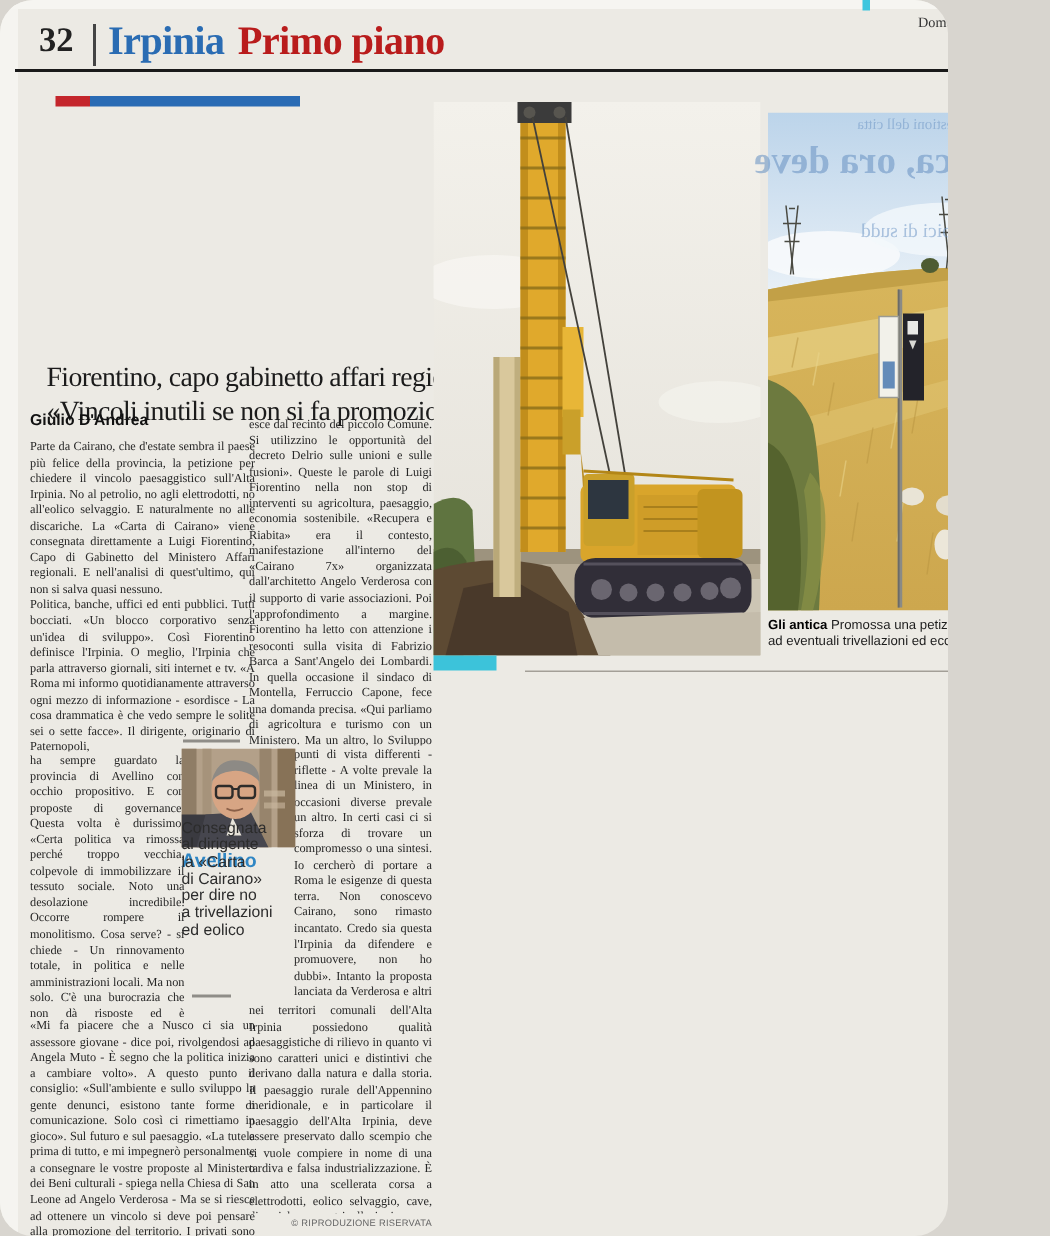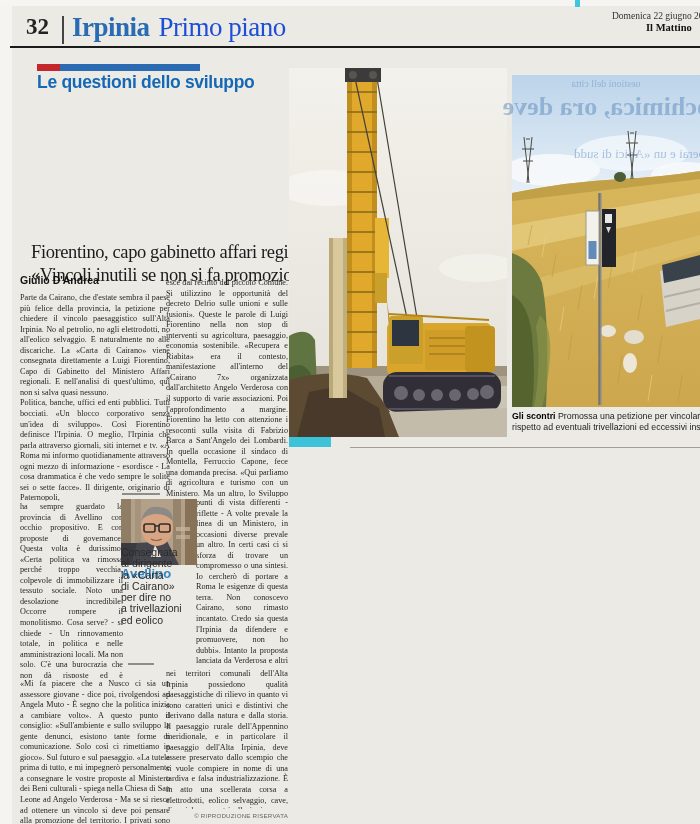--- a/index.html
+++ b/index.html
@@ -1,28 +1,28 @@
 <!DOCTYPE html>
 <html><head>
 <meta charset="utf-8">
 <style>
   html,body{margin:0;padding:0;background:#d8d5cf;}
-  #page{position:relative;width:700px;height:824px;background:#ecead4;background:#eceae4;overflow:hidden;
-        font-family:"Liberation Serif",serif;color:#1d1d1d;}
+  #page{position:relative;width:632px;height:824px;background:#ecead4;background:#eceae4;overflow:hidden;
+        font-family:"Liberation Serif",serif;color:#1d1d1d;border-radius:22px;}
   .abs{position:absolute;}
   
   .edge-left{left:0;top:0;width:12px;height:824px;background:#f5f4f0;}
   .edge-top{left:0;top:0;width:700px;height:6px;background:#f6f5f1;}
 
   
   .pagenum{left:26px;top:14px;font-size:23px;font-weight:bold;color:#222;}
   .hdr-divider{left:62px;top:16px;width:2px;height:28px;background:#444;}
   .section-row{left:72px;top:12px;white-space:nowrap;font-size:27px;letter-spacing:-0.5px;}
   .section-name{font-weight:bold;color:#2a6cb3;}
-  .section-sub{font-weight:normal;color:#1d4ed8;margin-left:9px;}
+  .section-sub{font-weight:bold;color:#b91c1c;margin-left:9px;}
   .date-block{left:612px;top:11px;width:200px;font-size:9.5px;line-height:11px;color:#333;}
   .masthead{font-weight:bold;margin-left:34px;font-size:10.5px;color:#111;}
   .hdr-rule{left:10px;top:46px;width:690px;height:2px;background:#1a1a1a;}
 
   
   .kicker-bar-red{left:37px;top:64px;width:23px;height:7px;background:#c4262c;}
   .kicker-bar-blue{left:60px;top:64px;width:140px;height:7px;background:#2a6bb4;}
   .kicker-label{left:37px;top:72px;font-family:"Liberation Sans",sans-serif;font-weight:bold;
                 font-size:17.5px;letter-spacing:-0.3px;color:#1568b6;}
 
@@ -87,21 +87,20 @@
   </div>
   <div class="abs date-block">
     <div>Domenica 22 giugno 2014</div>
     <div class="masthead">Il Mattino</div>
   </div>
   <div class="abs hdr-rule"></div>
   <div class="abs cyan-tick"></div>
 
   <div class="abs kicker-bar-red"></div>
   <div class="abs kicker-bar-blue"></div>
-  <div class="abs kicker-label">Le questioni dello sviluppo</div>
 
   <div class="abs subhead">Fiorentino, capo gabinetto affari regionali
 «Vincoli inutili se non si fa promozione»</div>
   <div class="abs byline">Giulio D'Andrea</div>
 
   <div class="abs body-txt c1a">Parte da Cairano, che d'estate sembra il paese più felice della provincia, la petizione per chiedere il vincolo paesaggistico sull'Alta Irpinia. No al petrolio, no agli elettrodotti, no all'eolico selvaggio. E naturalmente no alle discariche. La «Carta di Cairano» viene consegnata direttamente a Luigi Fiorentino, Capo di Gabinetto del Ministero Affari regionali. E nell'analisi di quest'ultimo, qui non si salva quasi nessuno.
 Politica, banche, uffici ed enti pubblici. Tutti bocciati. «Un blocco corporativo senza un'idea di sviluppo». Così Fiorentino definisce l'Irpinia. O meglio, l'Irpinia che parla attraverso giornali, siti internet e tv. «A Roma mi informo quotidianamente attraverso ogni mezzo di informazione - esordisce - La cosa drammatica è che vedo sempre le solite sei o sette facce». Il dirigente, originario di Paternopoli,</div>
   <div class="abs body-txt c1b">ha sempre guardato la provincia di Avellino con occhio propositivo. E con proposte di governance. Questa volta è durissimo. «Certa politica va rimossa perché troppo vecchia, colpevole di immobilizzare il tessuto sociale. Noto una desolazione incredibile. Occorre rompere il monolitismo. Cosa serve? - si chiede - Un rinnovamento totale, in politica e nelle amministrazioni locali. Ma non solo. C'è una burocrazia che non dà risposte ed è lontanissima dai cittadini, penso al genio civile. O ad un sistema bancario che non aiuta i privati. Ed esistono troppi enti autoreferenziali.</div>
   <div class="abs body-txt c1c">«Mi fa piacere che a Nusco ci sia un assessore giovane - dice poi, rivolgendosi ad Angela Muto - È segno che la politica inizia a cambiare volto». A questo punto il consiglio: «Sull'ambiente e sullo sviluppo la gente denunci, esistono tante forme di comunicazione. Solo così ci rimettiamo in gioco». Sul futuro e sul paesaggio. «La tutela prima di tutto, e mi impegnerò personalmente a consegnare le vostre proposte al Ministero dei Beni culturali - spiega nella Chiesa di San Leone ad Angelo Verderosa - Ma se si riesce ad ottenere un vincolo si deve poi pensare alla promozione del territorio. I privati sono soli in questa provincia. Se non si fa rete, cultura, non si</div>
   <div class="abs body-txt c2a">esce dal recinto del piccolo Comune. Si utilizzino le opportunità del decreto Delrio sulle unioni e sulle fusioni». Queste le parole di Luigi Fiorentino nella non stop di interventi su agricoltura, paesaggio, economia sostenibile. «Recupera e Riabita» era il contesto, manifestazione all'interno del «Cairano 7x» organizzata dall'architetto Angelo Verderosa con il supporto di varie associazioni. Poi l'approfondimento a margine. Fiorentino ha letto con attenzione i resoconti sulla visita di Fabrizio Barca a Sant'Angelo dei Lombardi. In quella occasione il sindaco di Montella, Ferruccio Capone, fece una domanda precisa. «Qui parliamo di agricoltura e turismo con un Ministero. Ma un altro, lo Sviluppo economico, preme per le trivellazioni petrolifere. Roma come pensa di risolvere questa contraddizione?». Ed è la domanda su cui si sofferma anche l'ex dirigente del Miur. «È chiaro che lo Stato vive di conflitti interni e</div>
@@ -299,18 +298,18 @@
     <rect x="90" y="134" width="14" height="58" fill="#23232a"></rect>
     <rect x="93" y="139" width="7" height="9" fill="#e8e8e6"></rect>
     <path d="M94 152 L99 152 L96.5 158 Z" fill="#d8d8d4"></path>
   </svg>
 
   <div class="abs bleed bleed-small">uestioni dell citta</div>
   <div class="abs bleed bleed-big">ochimica, ora deve</div>
   <div class="abs bleed bleed-mid">perai e un «Apici di sudd</div>
 
   <div class="abs photo-caption">
-    <b>Gli scontri </b><span>Promossa una petizione per vincolare il territorio rispetto ad eventuali trivellazioni ed eccessivi insediamenti</span>
+    <b>Gli antica </b><span>Promossa una petizione per vincolare il territorio rispetto ad eventuali trivellazioni ed eccessivi insediamenti</span>
   </div>
 
   <div class="abs bottom-rule"></div>
 
 </div>
 
 </body></html>

